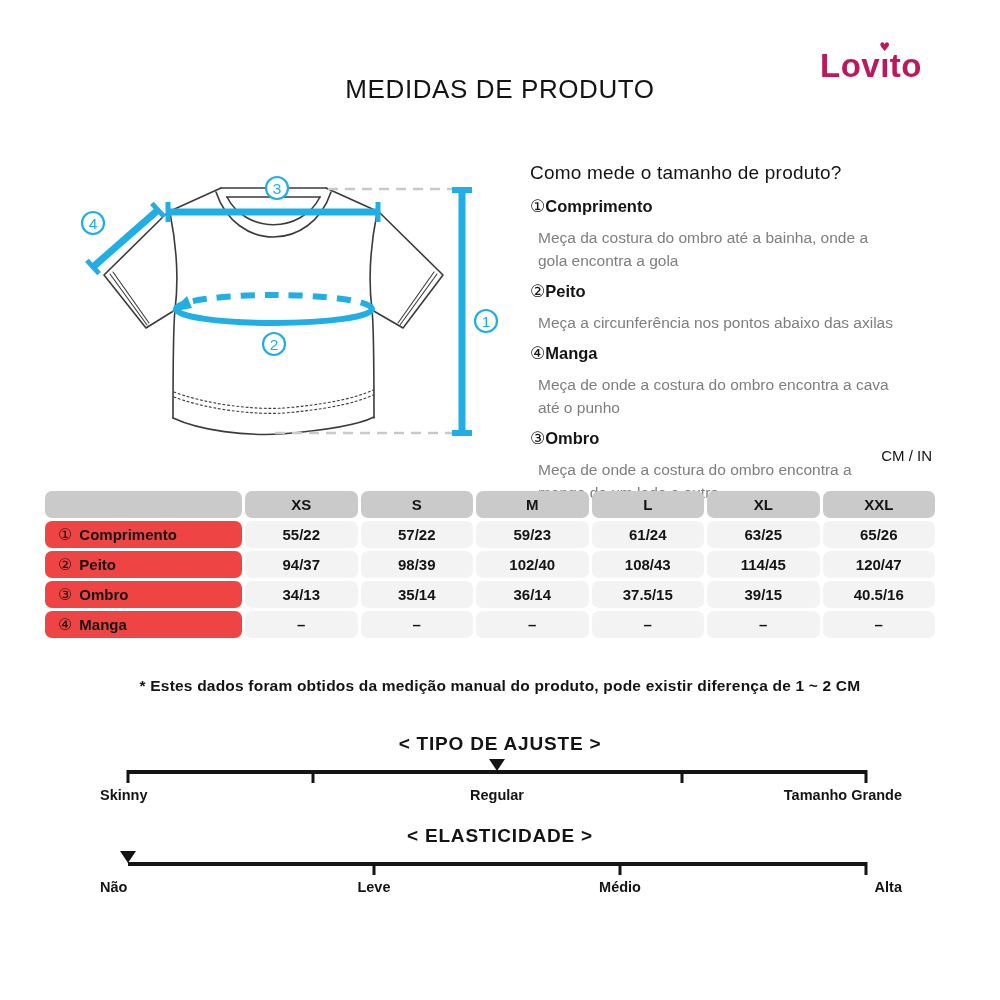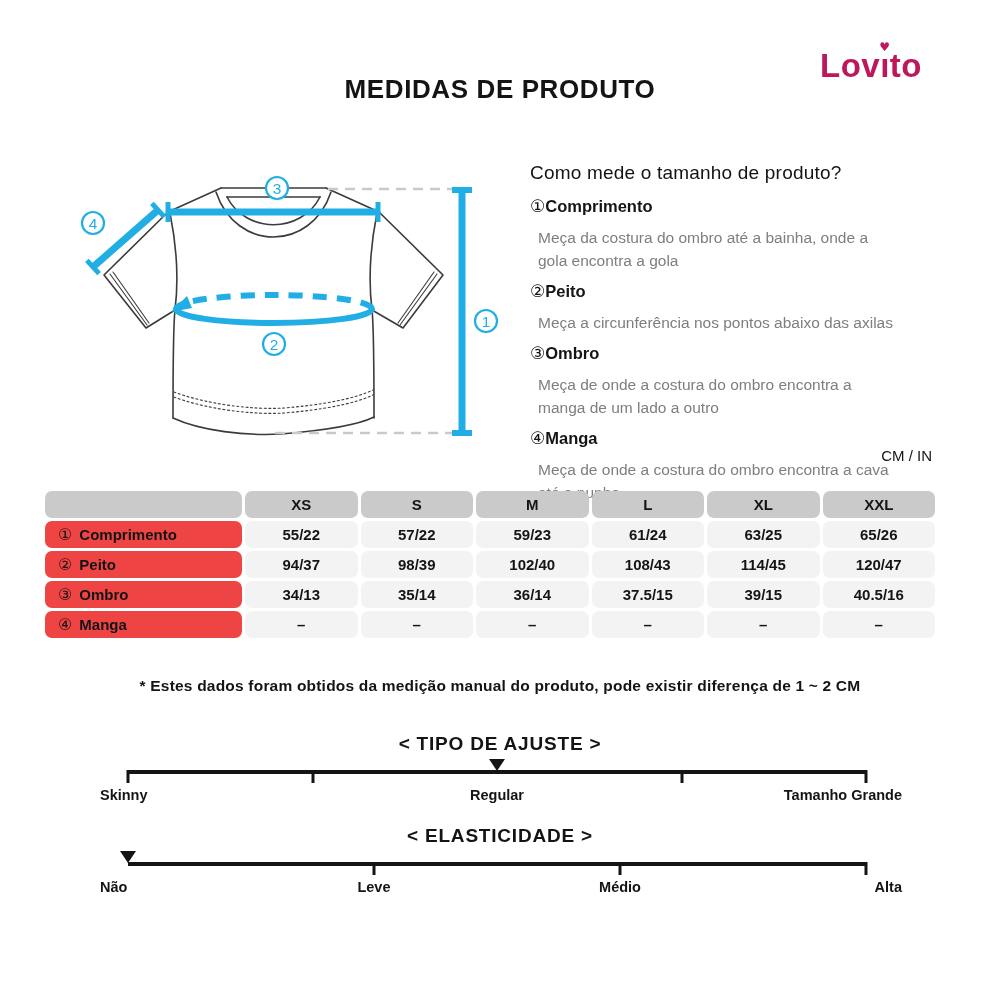--- a/index.html
+++ b/index.html
@@ -2,21 +2,21 @@
 <html><head>
 <meta charset="utf-8">
 <style>
   * { box-sizing: border-box; }
   html,body { margin:0; padding:0; background:#ffffff; }
   body { font-family:"Liberation Sans","DejaVu Sans",sans-serif; color:#141414; }
   .page { position:relative; width:1000px; height:1000px; background:#ffffff; overflow:hidden; }
 
   
   .title { position:absolute; top:57px; left:0; width:100%; text-align:center;
-           font-size:26px; font-weight:700; letter-spacing:.6px; }
+           font-size:26px; font-weight:400; letter-spacing:.6px; }
   .brand { position:absolute; top:47px; right:78px; font-size:33px; font-weight:700;
            letter-spacing:.5px; color:#be185d; }
   .brand .i-wrap { position:relative; display:inline-block; }
   .brand .heart { position:absolute; left:50%; transform:translateX(-50%); top:-7px;
                   font-size:12px; font-family:"DejaVu Sans",sans-serif; }
 
   
   .diagram { position:absolute; left:56px; top:148px; width:460px; height:330px; }
   .badge-num { font-size:15.5px; fill:#21aee5; text-anchor:middle; font-weight:500;
                font-family:"Liberation Sans","DejaVu Sans",sans-serif; }
@@ -130,32 +130,32 @@
     </div>
 
     <div class="hw-item">
       <h3><span class="hw-num">②</span><span class="hw-label">Peito</span></h3>
       <p>
         <span class="desc-line">Meça a circunferência nos pontos abaixo das axilas</span>
       </p>
     </div>
 
     <div class="hw-item">
+      <h3><span class="hw-num">④</span><span class="hw-label">Manga</span></h3>
+      <p>
+        <span class="desc-line">Meça de onde a costura do ombro encontra a cava</span>
+        <span class="desc-line">até o punho</span>
+      </p>
+    </div>
+
+    <div class="hw-item">
       <h3><span class="hw-num">③</span><span class="hw-label">Ombro</span></h3>
       <p>
         <span class="desc-line">Meça de onde a costura do ombro encontra a</span>
         <span class="desc-line">manga de um lado a outro</span>
-      </p>
-    </div>
-
-    <div class="hw-item">
-      <h3><span class="hw-num">④</span><span class="hw-label">Manga</span></h3>
-      <p>
-        <span class="desc-line">Meça de onde a costura do ombro encontra a cava</span>
-        <span class="desc-line">até o punho</span>
       </p>
     </div>
   </div>
 
   <div class="unit">CM / IN</div>
 
   <table class="size-table">
     <thead>
       <tr>
         <th class="corner"></th>

